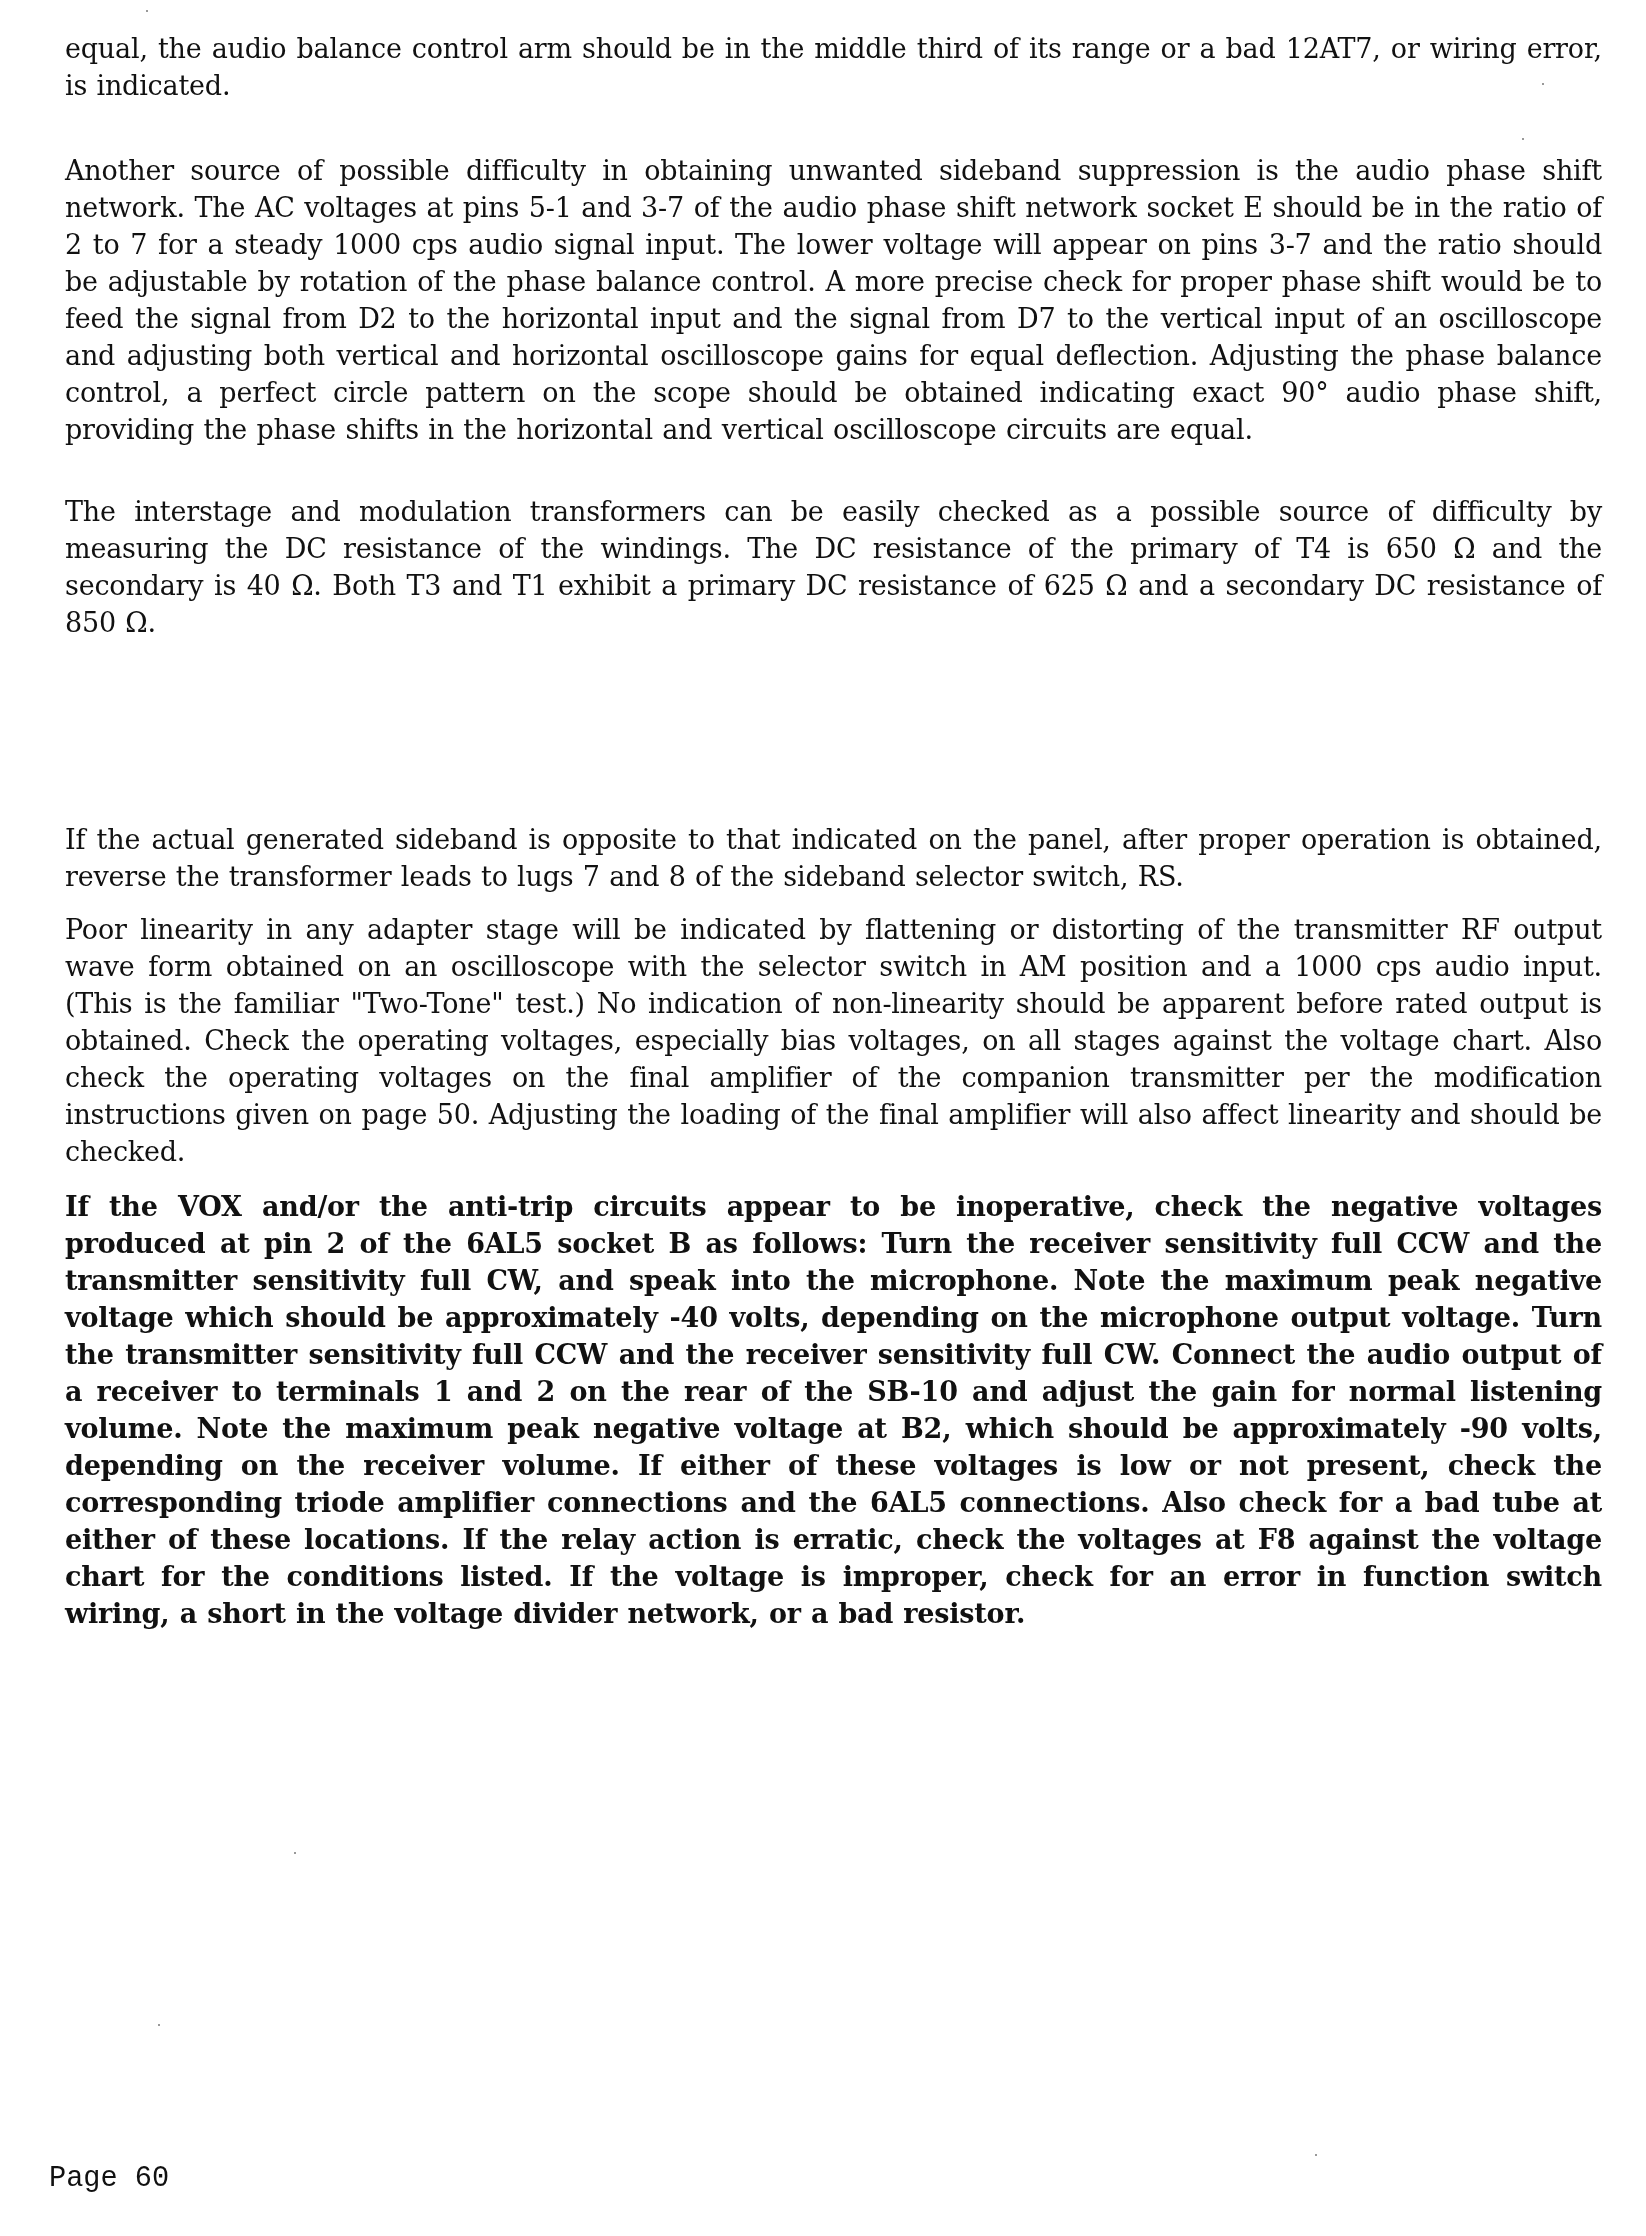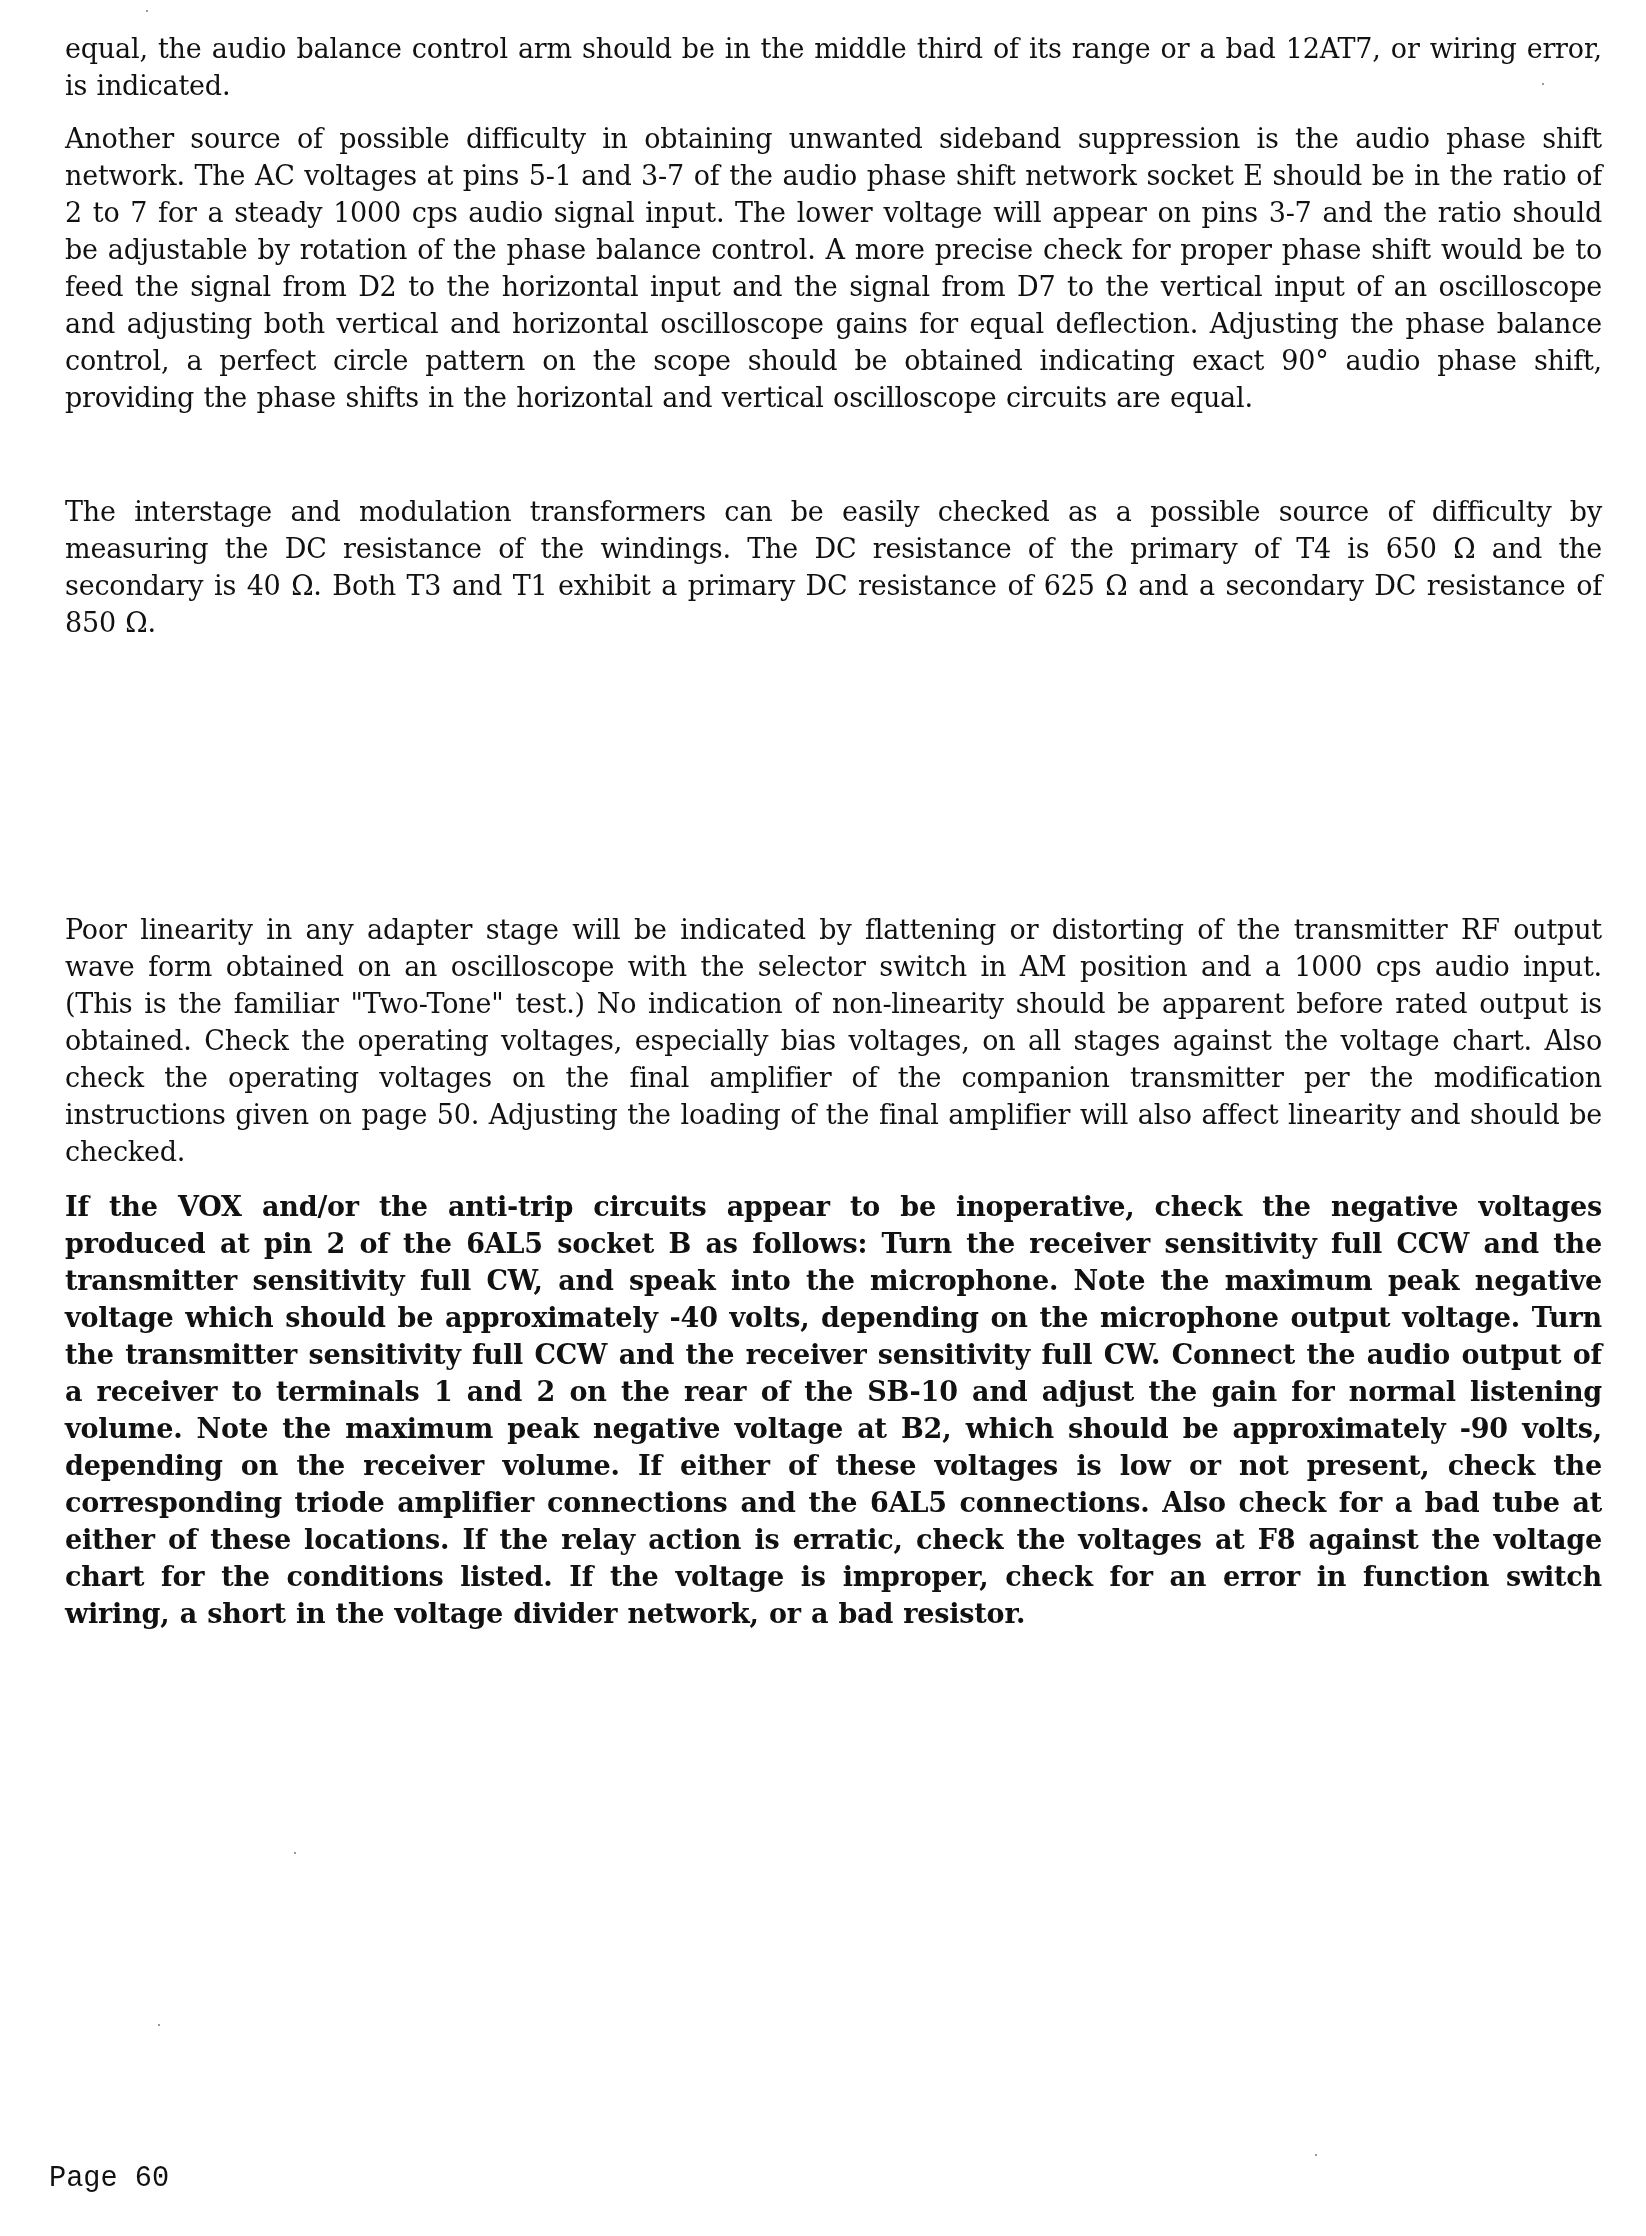--- a/index.html
+++ b/index.html
@@ -27,21 +27,21 @@
     width: 1537px;
     font-size: 27px;
     line-height: 37px;
     text-align: justify;
     text-align-last: left;
     letter-spacing: -0.2px;
     word-spacing: 1px;
     margin: 0;
   }
   #p1 { top: 29.6px; }
-  #p2 { top: 120px; }
+  #p2 { top: 152px; }
   #p3 { top: 493px; }
   #p4 { top: 678px; }
   #p5 { top: 821px; }
   #p6 { top: 911px; }
   #p7 { top: 1188px; font-weight: bold; }
   .footer {
     position: absolute;
     left: 49px;
     top: 2162px;
     font-size: 28.6px;
@@ -55,20 +55,21 @@
     border-radius: 1px;
   }
 </style>
 </head>
 <body>
 
 <div class="page">
   <p class="para" id="p1">equal, the audio balance control arm should be in the middle third of its range or a bad 12AT7, or wiring error, is indicated.</p>
   <p class="para" id="p2">Another source of possible difficulty in obtaining unwanted sideband suppression is the audio phase shift network. The AC voltages at pins 5-1 and 3-7 of the audio phase shift network socket E should be in the ratio of 2 to 7 for a steady 1000 cps audio signal input. The lower voltage will appear on pins 3-7 and the ratio should be adjustable by rotation of the phase balance control. A more precise check for proper phase shift would be to feed the signal from D2 to the horizontal input and the signal from D7 to the vertical input of an oscilloscope and adjusting both vertical and horizontal oscilloscope gains for equal deflection. Adjusting the phase balance control, a perfect circle pattern on the scope should be obtained indicating exact 90° audio phase shift, providing the phase shifts in the horizontal and vertical oscilloscope circuits are equal.</p>
   <p class="para" id="p3">The interstage and modulation transformers can be easily checked as a possible source of difficulty by measuring the DC resistance of the windings. The DC resistance of the primary of T4 is 650 Ω and the secondary is 40 Ω. Both T3 and T1 exhibit a primary DC resistance of 625 Ω and a secondary DC resistance of 850 Ω.</p>
+  <p class="para" id="p5">If the actual generated sideband is opposite to that indicated on the panel, after proper operation is obtained, reverse the transformer leads to lugs 7 and 8 of the sideband selector switch, RS.</p>
   <p class="para" id="p6">Poor linearity in any adapter stage will be indicated by flattening or distorting of the transmitter RF output wave form obtained on an oscilloscope with the selector switch in AM position and a 1000 cps audio input. (This is the familiar "Two-Tone" test.) No indication of non-linearity should be apparent before rated output is obtained. Check the operating voltages, especially bias voltages, on all stages against the voltage chart. Also check the operating voltages on the final amplifier of the companion transmitter per the modification instructions given on page 50. Adjusting the loading of the final amplifier will also affect linearity and should be checked.</p>
   <p class="para" id="p7">If the VOX and/or the anti-trip circuits appear to be inoperative, check the negative voltages produced at pin 2 of the 6AL5 socket B as follows: Turn the receiver sensitivity full CCW and the transmitter sensitivity full CW, and speak into the microphone. Note the maximum peak negative voltage which should be approximately -40 volts, depending on the microphone output voltage. Turn the transmitter sensitivity full CCW and the receiver sensitivity full CW. Connect the audio output of a receiver to terminals 1 and 2 on the rear of the SB-10 and adjust the gain for normal listening volume. Note the maximum peak negative voltage at B2, which should be approximately -90 volts, depending on the receiver volume. If either of these voltages is low or not present, check the corresponding triode amplifier connections and the 6AL5 connections. Also check for a bad tube at either of these locations. If the relay action is erratic, check the voltages at F8 against the voltage chart for the conditions listed. If the voltage is improper, check for an error in function switch wiring, a short in the voltage divider network, or a bad resistor.</p>
 
   <p class="footer">Page 60</p>
 
   <span class="speck" style="left:146px;top:9.9px"></span>
   <span class="speck" style="left:1542px;top:83px"></span>
   <span class="speck" style="left:1522px;top:138px"></span>
   <span class="speck" style="left:294px;top:1852px"></span>
   <span class="speck" style="left:1315px;top:2154px"></span>

